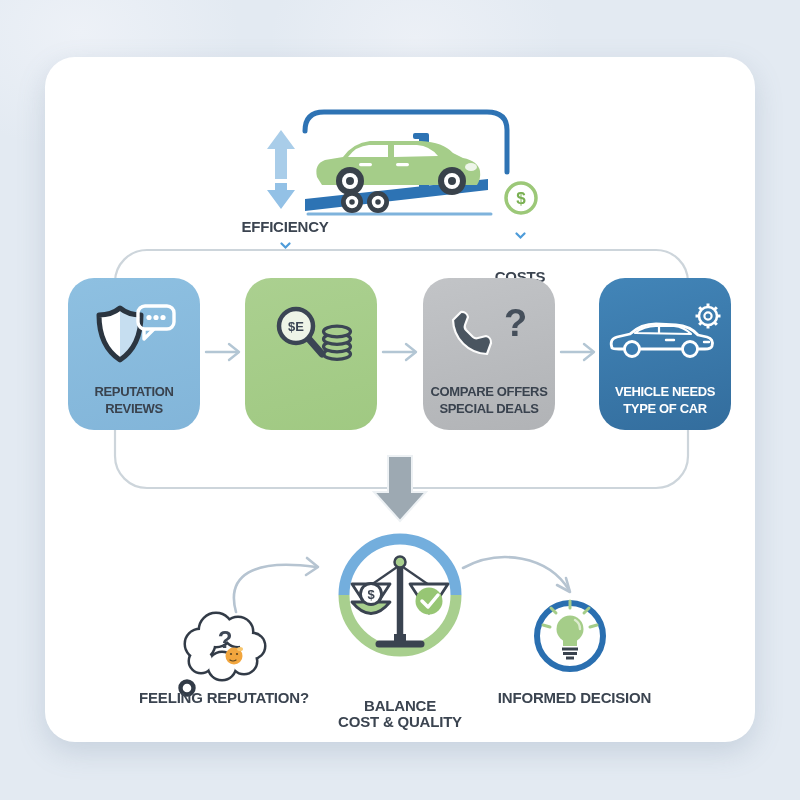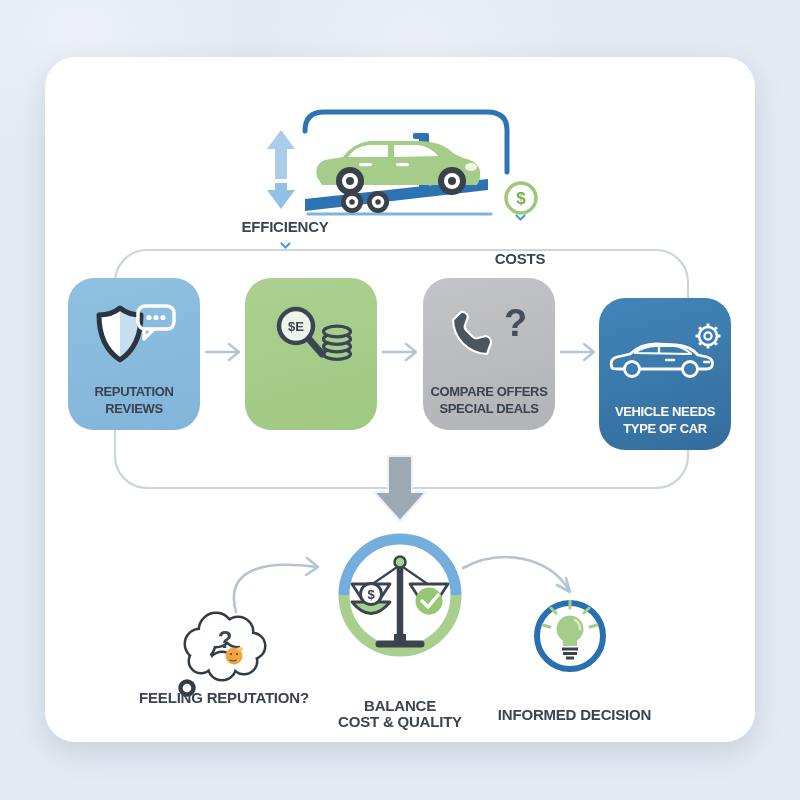--- a/index.html
+++ b/index.html
@@ -28,21 +28,21 @@
     display:flex; flex-direction:column; align-items:center;
   }
   .step-box .icon-wrap { margin-top:16px; height:82px; display:flex; align-items:center; justify-content:center; }
   .step-label {
     position:absolute; left:2px; right:2px; bottom:13px; text-align:center;
     font-weight:700; font-size:13px; line-height:17px; color:#39424e; letter-spacing:-0.35px;
   }
   .box-1 { left:68px;  background:linear-gradient(165deg,#8ec0e1,#82b5d9); }
   .box-2 { left:245px; background:linear-gradient(165deg,#abd090,#a0c982); }
   .box-3 { left:423px; background:linear-gradient(165deg,#c2c4c7,#b1b3b6); }
-  .box-4 { left:599px; background:linear-gradient(165deg,#4285b8,#336d9d);margin-top:20px; }
+  .box-4 { left:599px; background:linear-gradient(165deg,#4285b8,#336d9d); }
   .box-4 .step-label { color:#ffffff; }
   .bottom-lbl { position:absolute; text-align:center; font-weight:700; font-size:15px; color:#3b4450; letter-spacing:-0.2px; }
   .balance-lbl { line-height:16px; }
 </style>
 </head>
 <body>
 
 <div class="card"></div>
 
 <svg class="scene" viewBox="0 0 800 800">
@@ -187,21 +187,21 @@
     <line x1="566" y1="658" x2="574" y2="658" stroke="#39424d" stroke-width="3"></line>
   </g>
 </svg>
 
 <div class="lbl" style="left:210px; top:218px; width:150px;">
   <span>EFFICIENCY</span>
   <svg width="11" height="8">
       <path d="M1.5,1.5 L5.5,5.5 L9.5,1.5" stroke="#4d9bd9" stroke-width="2.2" fill="none" stroke-linecap="round"></path>
     </svg>
 </div>
-<div class="lbl" style="left:455px; top:214px; width:130px;gap:28px;">
+<div class="lbl" style="left:455px; top:232px; width:130px;gap:28px;">
   <svg width="11" height="8">
       <path d="M1.5,1.5 L5.5,5.5 L9.5,1.5" stroke="#4d9bd9" stroke-width="2.2" fill="none" stroke-linecap="round"></path>
     </svg>
   <span>COSTS</span>
   <svg width="11" height="8">
       <path d="M1.5,1.5 L5.5,5.5 L9.5,1.5" stroke="#4d9bd9" stroke-width="2.2" fill="none" stroke-linecap="round"></path>
     </svg>
 </div>
 
 <div class="step-box box-1">
@@ -288,13 +288,13 @@
     <div>VEHICLE NEEDS</div>
     <div>TYPE OF CAR</div>
   </div>
 </div>
 
 <div class="bottom-lbl" style="left:129px; top:689px; width:190px;">FEELING REPUTATION?</div>
 <div class="bottom-lbl balance-lbl" style="left:325px; top:675px; width:150px;margin-top:23px;">
   <div>BALANCE</div>
   <div>COST &amp; QUALITY</div>
 </div>
-<div class="bottom-lbl" style="left:487px; top:706px; width:175px;">INFORMED DECISION</div>
+<div class="bottom-lbl" style="left:487px; top:689px; width:175px;">INFORMED DECISION</div>
 
 </body></html>

